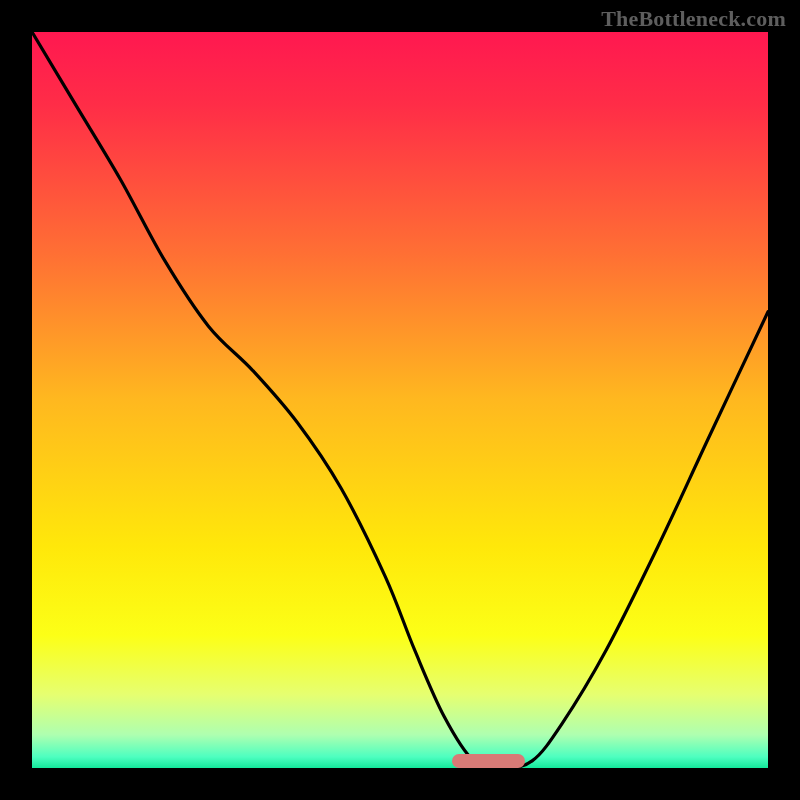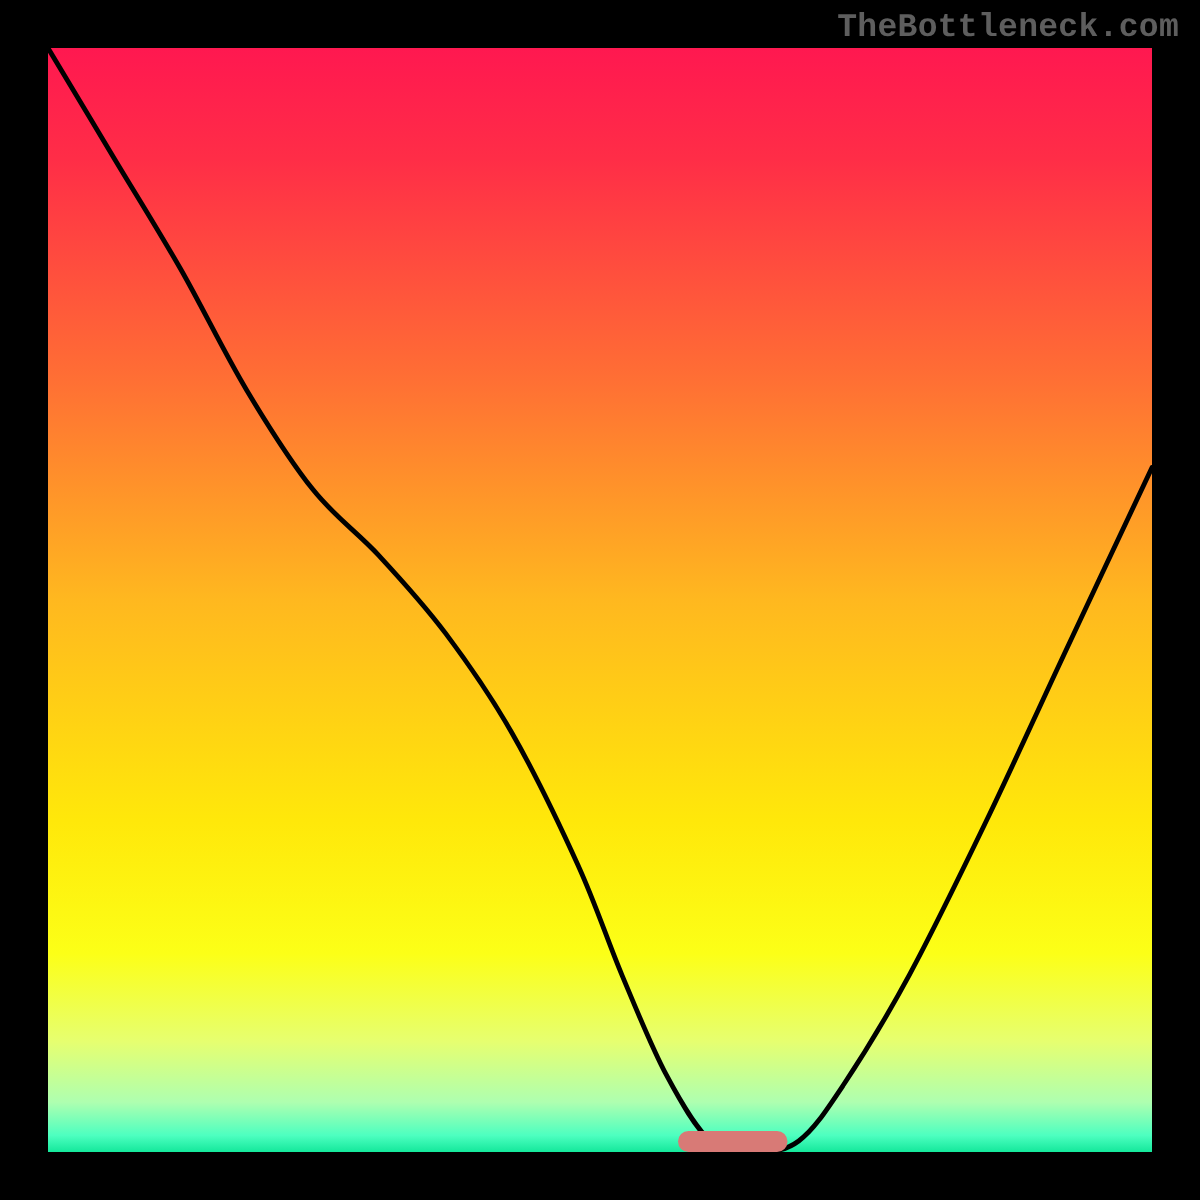--- a/index.html
+++ b/index.html
@@ -20,21 +20,21 @@
   }
   .gradient {
     position: absolute;
     top: 0; left: 0;
     width: 100%; height: 100%;
   }
   .watermark {
     position: absolute;
     top: 6px;
     right: 14px;
-    font-family: Liberation Mono, monospace;
+    font-family: Liberation Serif, serif;
     font-size: 22px;
     font-weight: 600;
     color: #5e5e5e;
     letter-spacing: 0.2px;
   }
   .curve {
     position: absolute;
     top: 0; left: 0;
     width: 100%;
     height: 100%;

